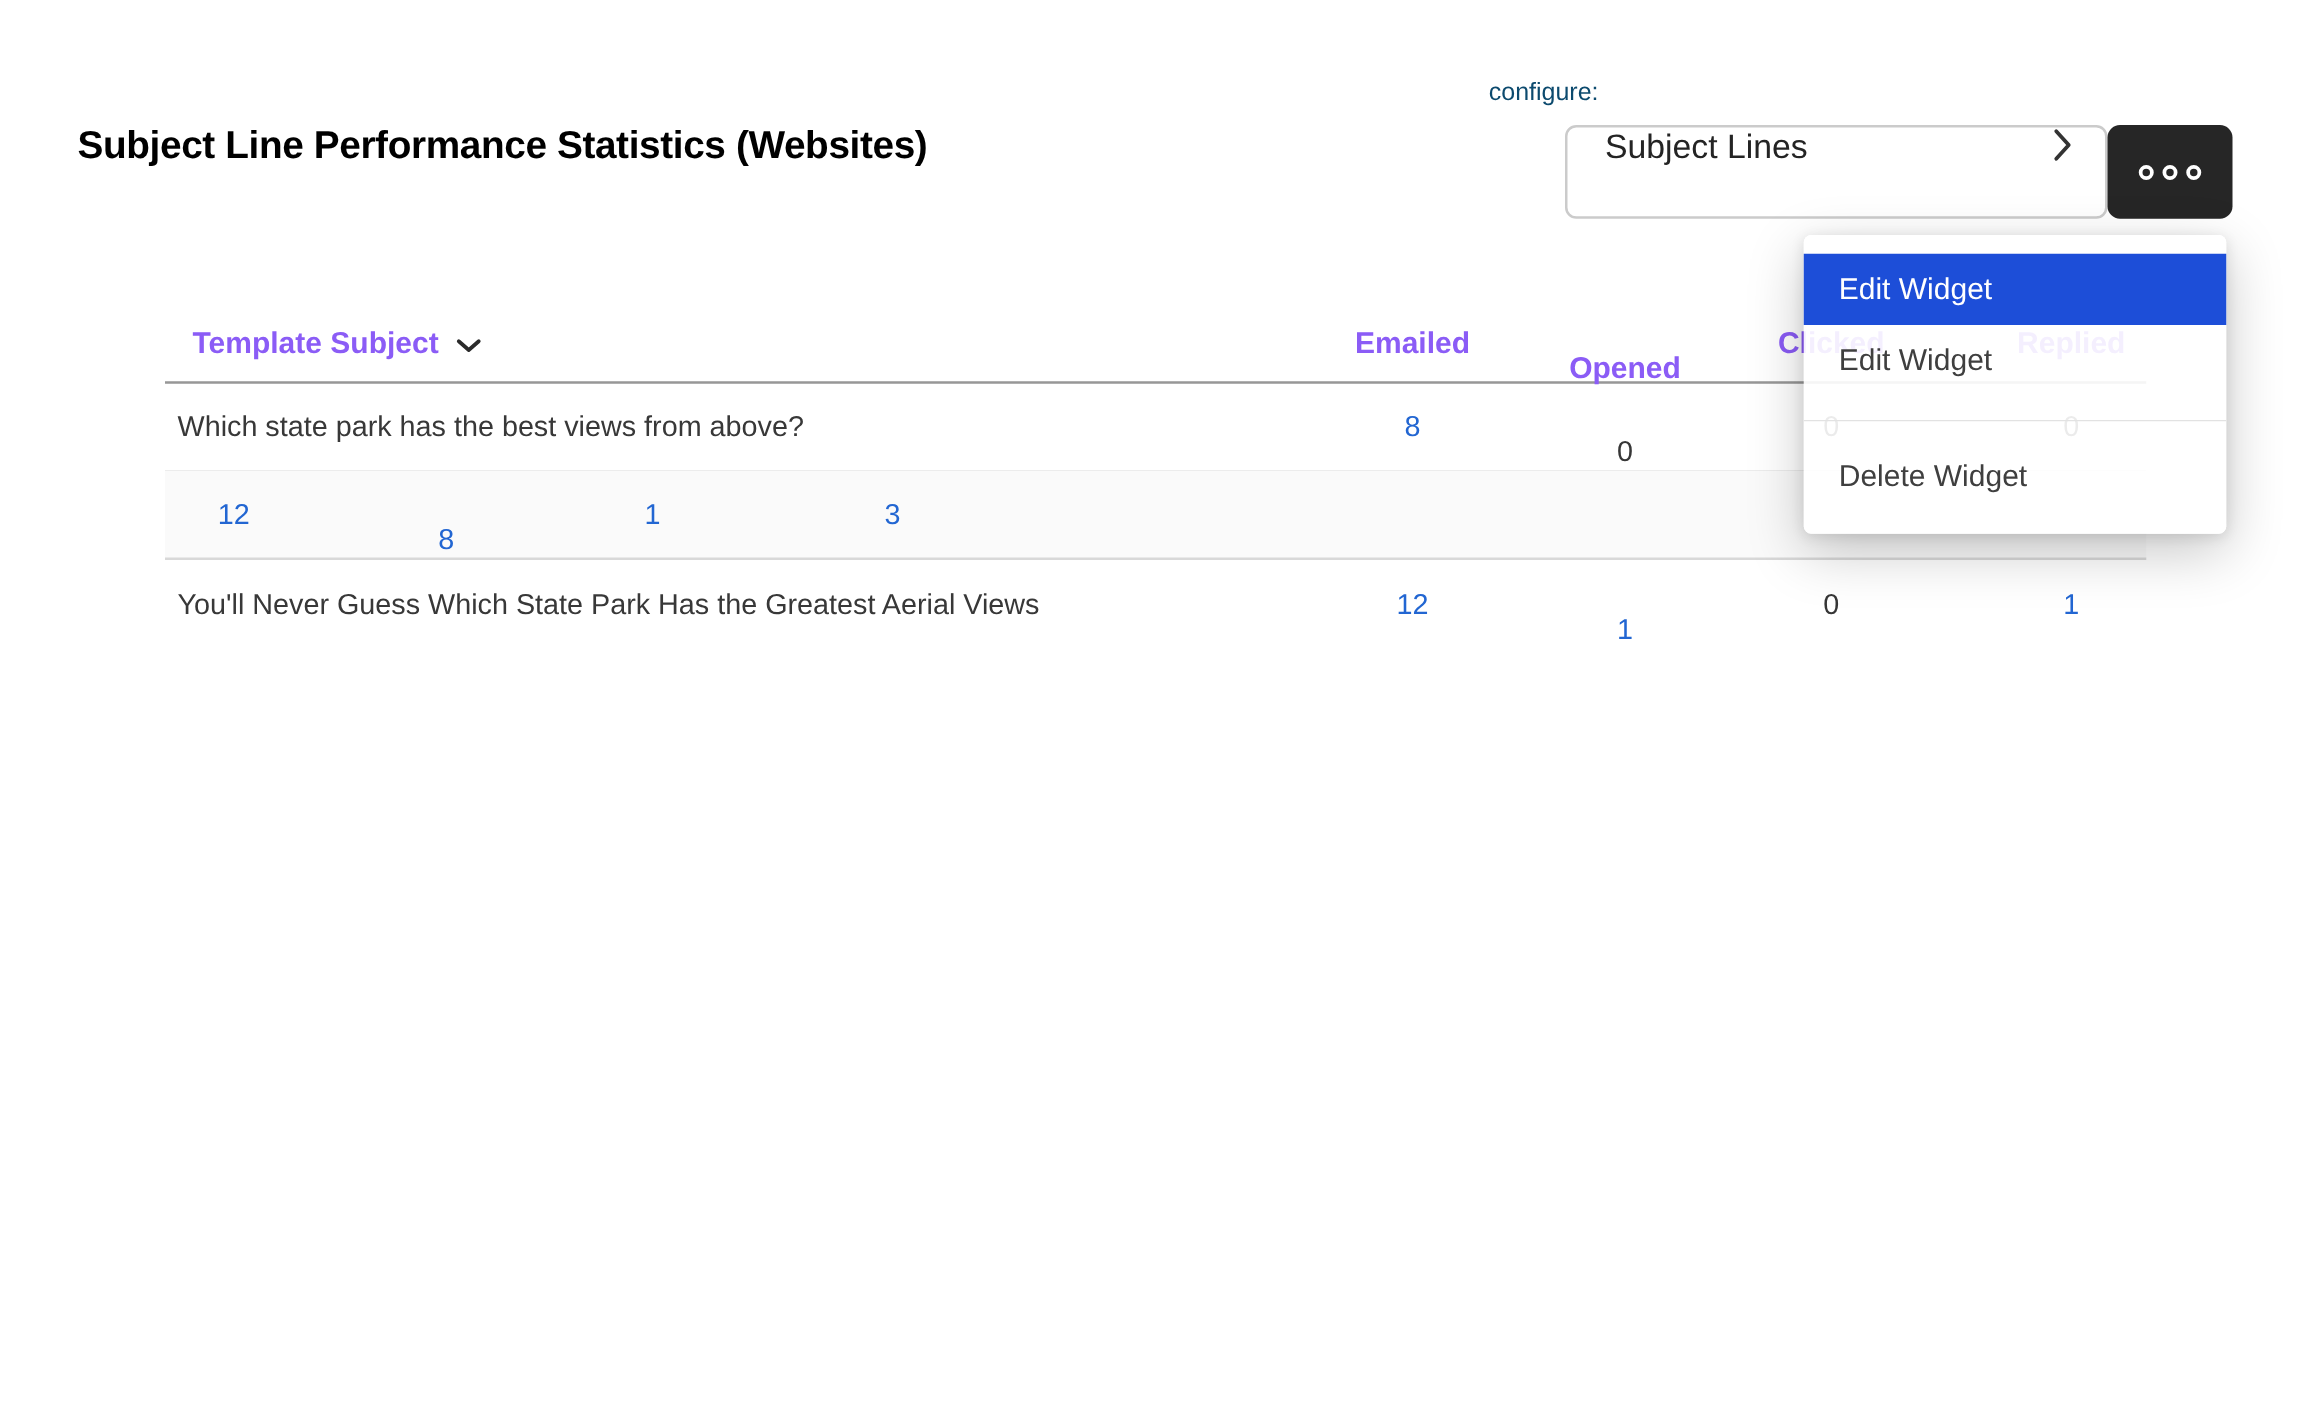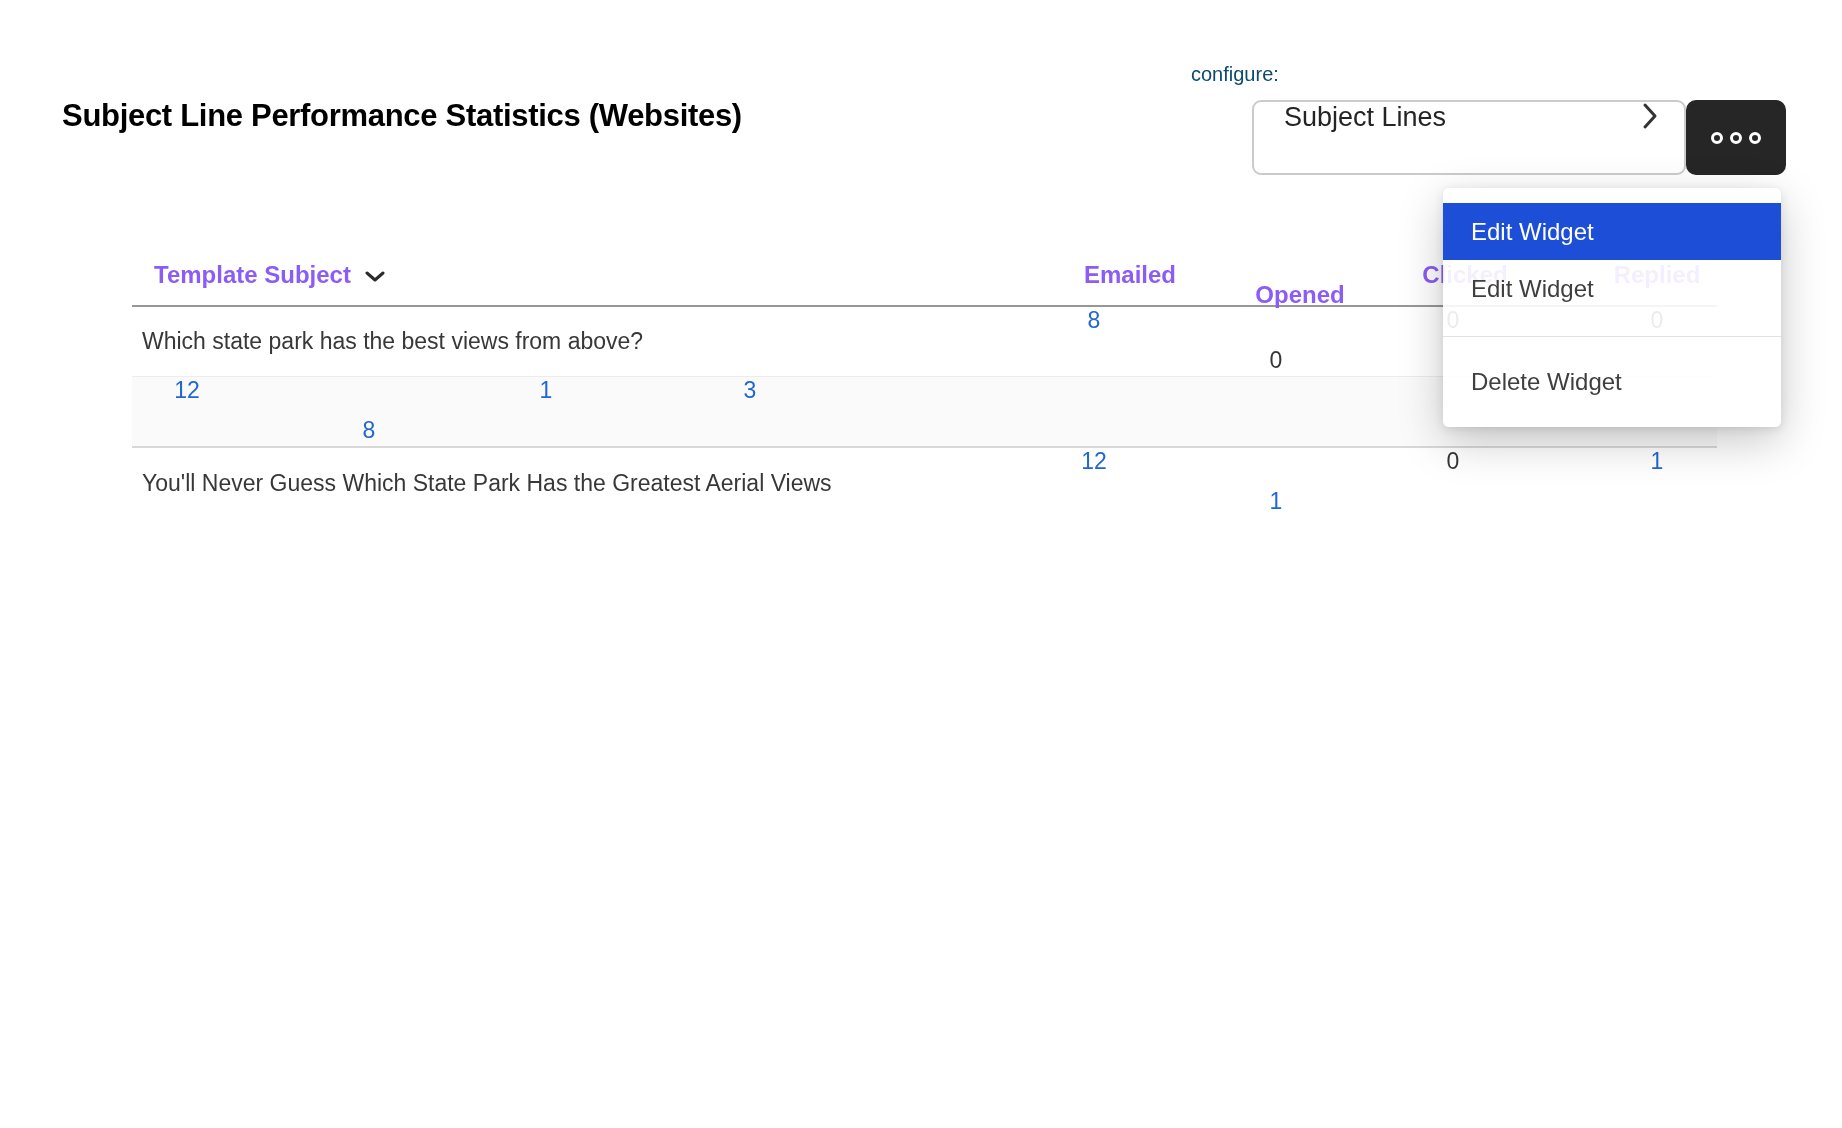--- a/index.html
+++ b/index.html
@@ -45,22 +45,22 @@
   }
 
   
   .stats-table { position:absolute; left:132px; top:245px; width:1585px; }
   .thead {
     display:flex; align-items:center; height:62px;
     border-bottom:2px solid #979797;
     font-size:24px; font-weight:bold; color:#8b5cf6;
   }
   .trow {
-    display:flex; height:70px;
-    font-size:23px; color:#383838;gap:12px;
+    display:flex; align-items:center; height:70px;
+    font-size:23px; color:#383838;
   }
   .trow.row-0 { border-bottom:1px solid #ececec; }
   .trow.row-1 { background:#fafafa; border-bottom:2px solid #d8d8d8; height:71px; }
   .col-subject { flex:1; display:flex; align-items:center; gap:14px; padding-left:10px; }
   .thead .col-subject { padding-left:22px; cursor:pointer; }
   .col-emailed { width:110px; text-align:center; }
   .col-opened  { width:110px; margin-left:60px; text-align:center;margin-top:40px; }
   .col-clicked { width:110px; margin-left:55px; text-align:center; }
   .col-replied { width:120px; margin-left:77px; text-align:center; }
   .num-val { display:inline-block; color:#2266d2; cursor:pointer; }

